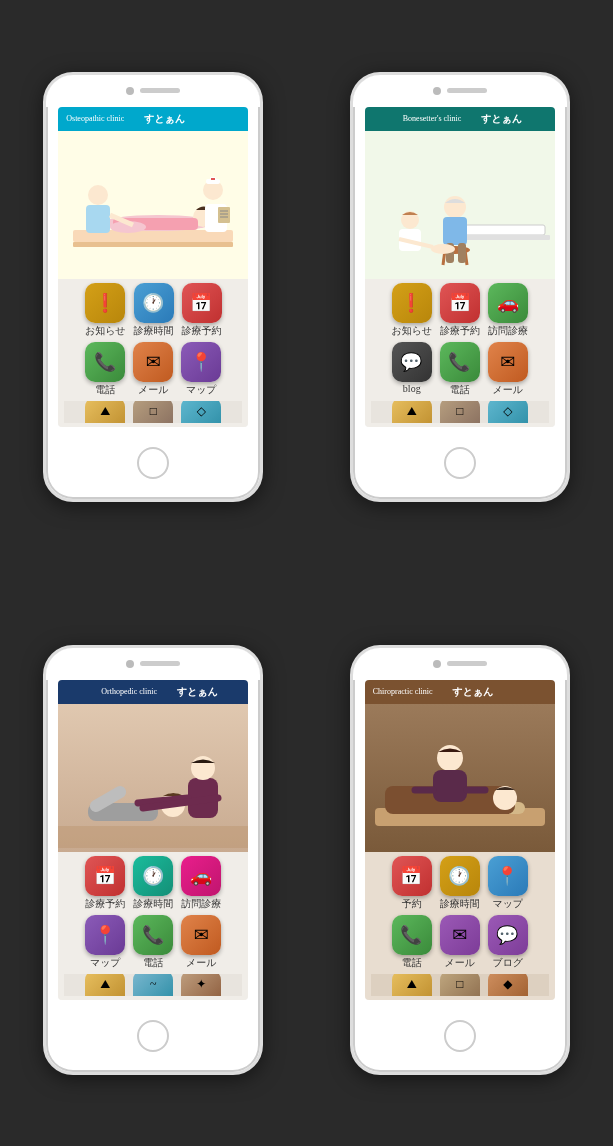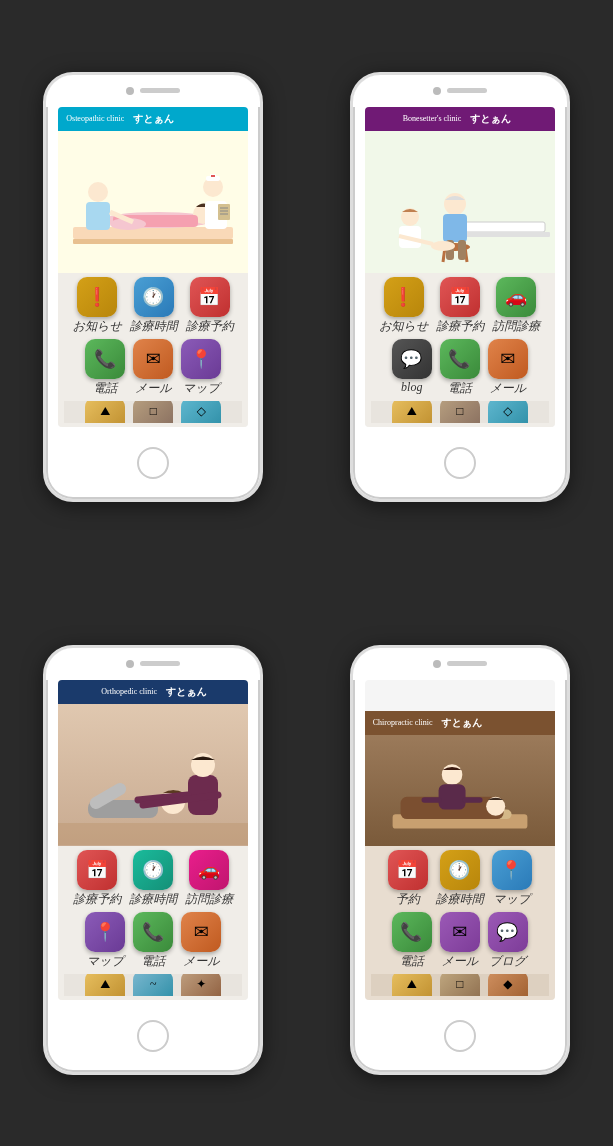--- a/index.html
+++ b/index.html
@@ -83,21 +83,21 @@
 
     
     .screen-header {
       width: 100%;
       padding: 5px 8px;
       font-size: 9px;
       font-weight: bold;
       color: white;
       display: flex;
       align-items: center;
-      gap: 9px;
+      gap: 20px;
       flex-shrink: 0;
     }
     .screen-header .clinic-type {
       font-size: 8px;
       font-weight: normal;
     }
     .screen-header .clinic-name {
       font-size: 10px;
       font-weight: bold;
     }
@@ -136,24 +136,23 @@
       width: 40px;
       height: 40px;
       border-radius: 10px;
       display: flex;
       align-items: center;
       justify-content: center;
       font-size: 18px;
       box-shadow: 0 2px 4px rgba(0,0,0,0.3);
     }
     .icon-label {
-      font-size: 12px;
+      font-size: 10px;
       color: #333;
       text-align: left;
-      font-style: italic;
     }
     .icons-partial {
       width: 100%;
       height: 22px;
       background: #e8e4de;
       display: flex;
       align-items: center;
       justify-content: center;
       gap: 8px;
       overflow: hidden;
@@ -299,21 +298,21 @@
   </div>
 </div>
 
 <div class="quadrant">
   <div class="phone">
     <div class="phone-top">
       <div class="phone-camera"></div>
       <div class="phone-speaker"></div>
     </div>
     <div class="phone-screen">
-      <div class="screen-header" style="background:#701a75;padding-left:38px;">
+      <div class="screen-header" style="background:#0f766e;padding-left:38px;">
         <span class="clinic-type">Bonesetter's clinic</span>
         <span class="clinic-name">すとぁん</span>
       </div>
       <div class="illustration bg-green-cream">
         <svg class="illus-svg" viewBox="0 0 190 140" xmlns="http://www.w3.org/2000/svg">
 
           <rect x="100" y="90" width="80" height="10" rx="2" fill="white" stroke="#ccc" stroke-width="1"></rect>
           <rect x="95" y="100" width="90" height="5" rx="1" fill="#e0e0e0"></rect>
 
           <ellipse cx="90" cy="115" rx="15" ry="4" fill="#b87040"></ellipse>
@@ -492,21 +491,21 @@
   </div>
 </div>
 
 <div class="quadrant">
   <div class="phone">
     <div class="phone-top">
       <div class="phone-camera"></div>
       <div class="phone-speaker"></div>
     </div>
     <div class="phone-screen">
-      <div class="screen-header" style="background:#7b5230;margin-top:31px;">
+      <div class="screen-header" style="background:#7b5230;">
         <span class="clinic-type">Chiropractic clinic</span>
         <span class="clinic-name">すとぁん</span>
       </div>
       <div class="illustration" style="background:linear-gradient(180deg, #9b7a5a 0%, #7a5a3a 100%);">
         <svg class="illus-svg" viewBox="0 0 190 140" xmlns="http://www.w3.org/2000/svg">
 
           <rect x="10" y="100" width="170" height="18" rx="4" fill="#c8a070"></rect>
 
           <rect x="120" y="94" width="40" height="12" rx="6" fill="#d4b888"></rect>
 

